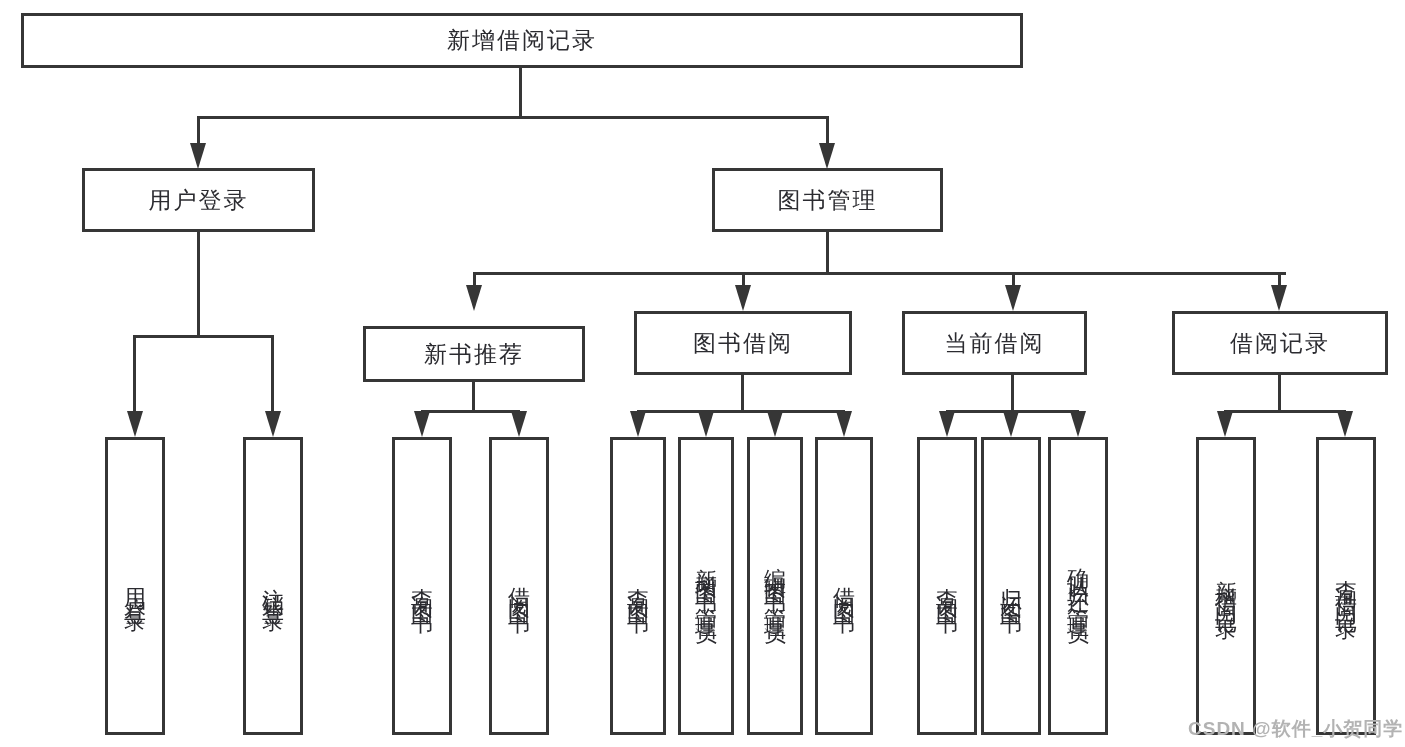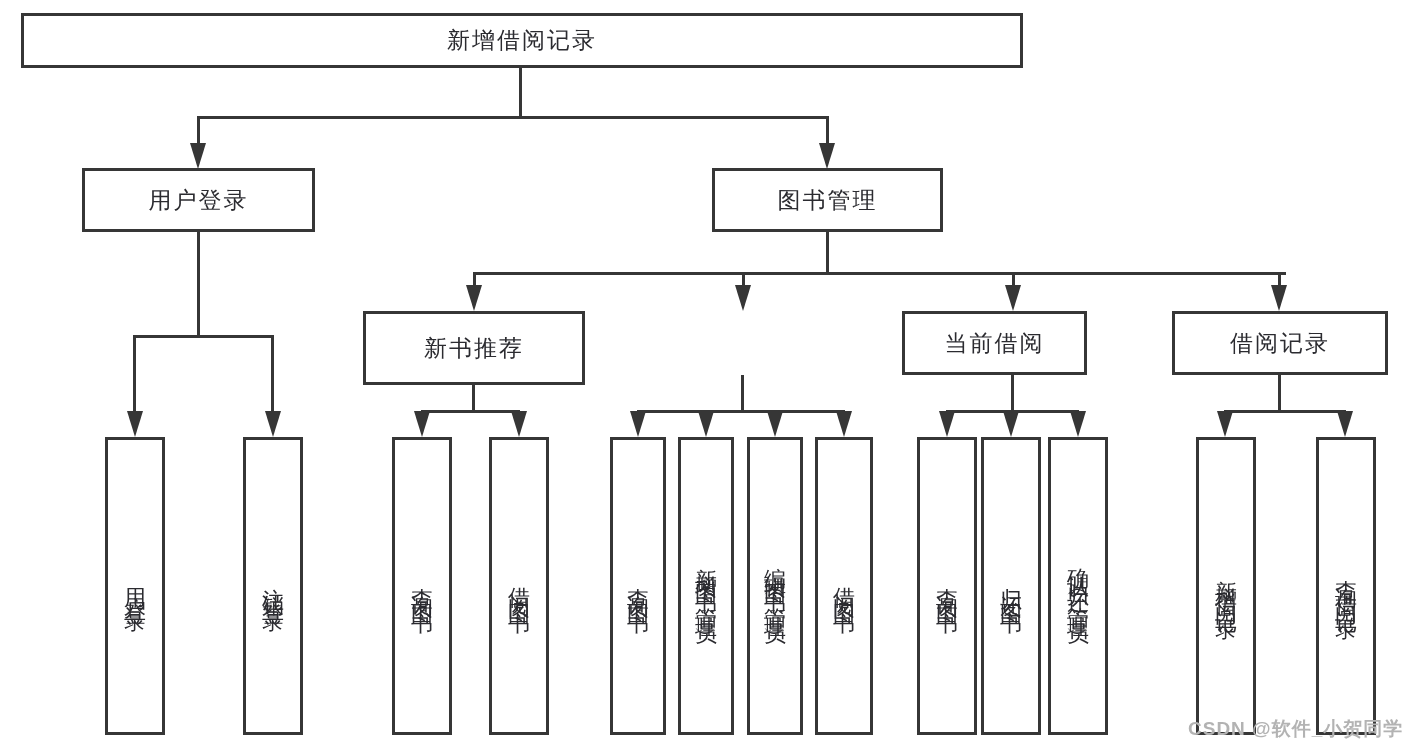--- a/index.html
+++ b/index.html
@@ -57,21 +57,22 @@
   <div class="hline" style="left:473px;top:272px;width:813px;"></div>
   <div class="vline" style="left:473px;top:272px;height:16px;"></div>
   <div class="arrow" style="left:466px;top:285px;"></div>
   <div class="vline" style="left:742px;top:272px;height:16px;"></div>
   <div class="arrow" style="left:735px;top:285px;"></div>
   <div class="vline" style="left:1012px;top:272px;height:16px;"></div>
   <div class="arrow" style="left:1005px;top:285px;"></div>
   <div class="vline" style="left:1278px;top:272px;height:16px;"></div>
   <div class="arrow" style="left:1271px;top:285px;"></div>
 
-  <div class="box" style="left:363px;top:311px;width:222px;height:74px;">新书推荐</div>
+  <div class="box" style="left:363px;top:326px;width:222px;height:56px;">新书推荐</div>
+  <div class="box" style="left:634px;top:311px;width:218px;height:64px;">图书借阅</div>
   <div class="box" style="left:902px;top:311px;width:185px;height:64px;">当前借阅</div>
   <div class="box" style="left:1172px;top:311px;width:216px;height:64px;">借阅记录</div>
 
   <div class="vline" style="left:472px;top:375px;height:37px;"></div>
   <div class="hline" style="left:421px;top:410px;width:99px;"></div>
   <div class="arrow" style="left:414px;top:411px;"></div>
   <div class="arrow" style="left:511px;top:411px;"></div>
 
   <div class="vline" style="left:741px;top:375px;height:37px;"></div>
   <div class="hline" style="left:637px;top:410px;width:208px;"></div>

